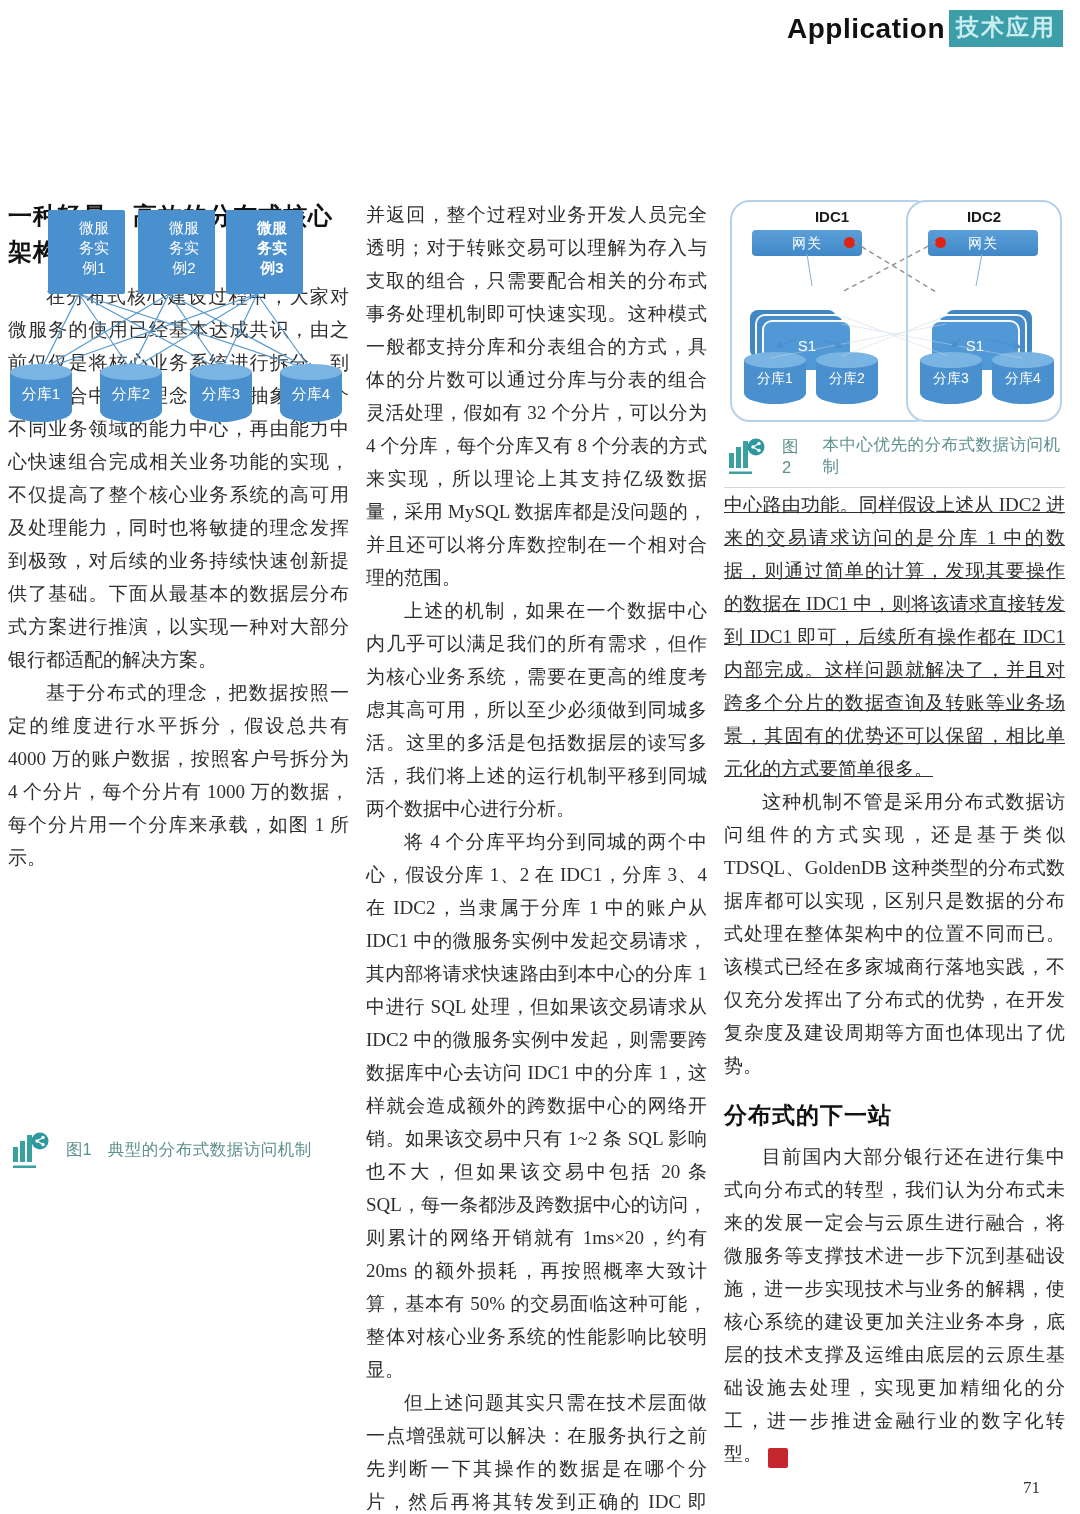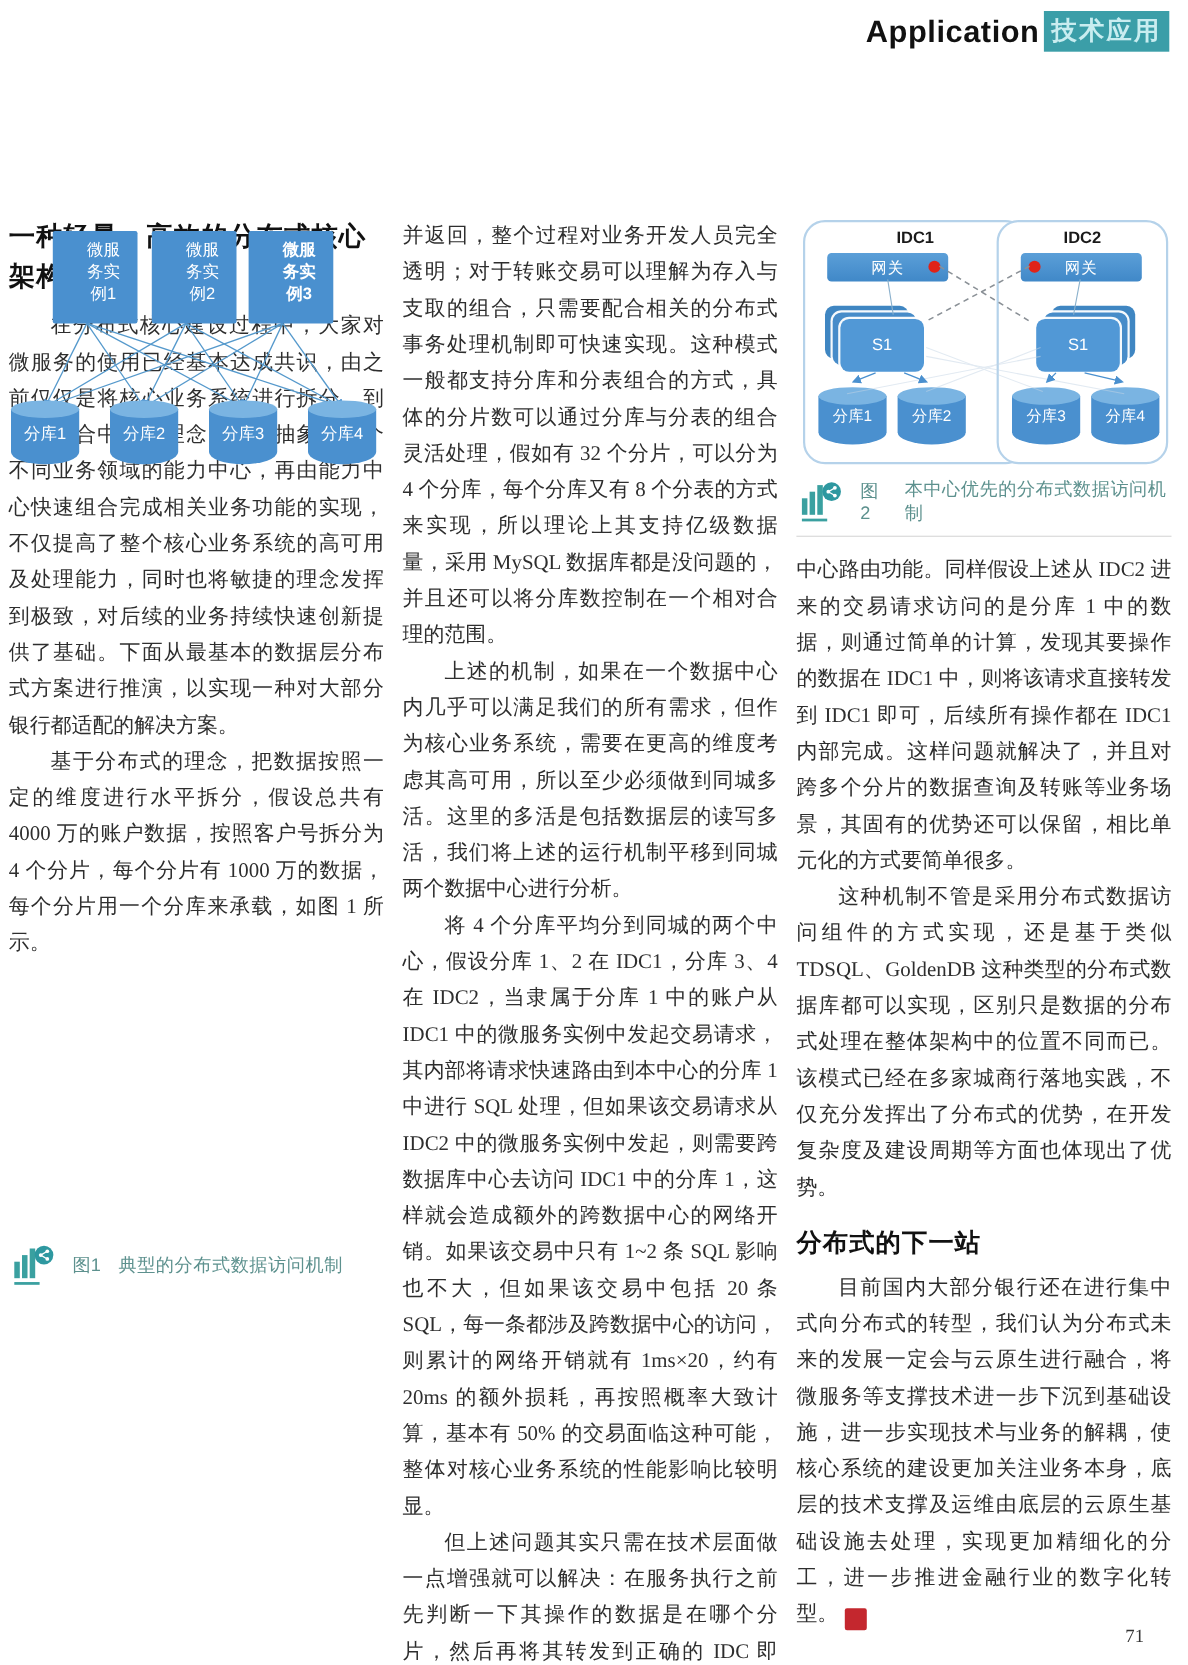--- a/index.html
+++ b/index.html
@@ -51,22 +51,22 @@
   .idc1{left:6px;padding-left:48px;} .idc2{left:182px;}
   .idc-label{position:absolute;top:6px;left:0;width:100%;text-align:center;
              font-family:"Liberation Sans",sans-serif;font-weight:bold;font-size:15px;color:#1a1a1a;}
   .gateway{position:absolute;top:28px;left:20px;width:110px;height:26px;background:linear-gradient(#5b9fd8,#4088c8);
            border-radius:4px;text-align:center;color:#fff;font-family:"Liberation Sans",sans-serif;
            font-size:14px;line-height:26px;letter-spacing:1px;}
   .red-dot{position:absolute;width:11px;height:11px;border-radius:50%;background:#e02318;top:7px;}
   .idc1 .red-dot{right:7px;} .idc2 .red-dot{left:7px;}
   .stack{position:absolute;top:76px;width:100px;height:66px;}
   .idc1 .stack{left:18px;} .idc2 .stack{left:24px;}
-  .card{position:absolute;width:76px;height:48px;background:#4a90cf;border-radius:8px;
-        box-shadow:0 0 0 2px rgba(255,255,255,0.95);}
+  .card{position:absolute;width:86px;height:48px;background:#4a90cf;border-radius:8px;
+        box-shadow:0 0 0 2px rgba(255,255,255,0.95);margin-top:32px;}
   .idc1 .card.c1{left:0;top:0;background:#3f86c2;} .idc1 .card.c2{left:7px;top:6px;background:#478cc9;}
   .idc1 .card.c3{left:14px;top:12px;background:#5198d6;}
   .idc2 .card.c1{right:0;top:0;background:#3f86c2;} .idc2 .card.c2{right:7px;top:6px;background:#478cc9;}
   .idc2 .card.c3{right:14px;top:12px;background:#5198d6;}
   .card-label{display:block;text-align:center;color:#fff;font-family:"Liberation Sans",sans-serif;
               font-size:15px;line-height:48px;}
   .fig2-cyl{top:150px;}
   .idc .cylA{left:12px;} .idc .cylB{left:84px;}
   .fig2-cyl .cyl-body{height:44px;}
   .fig2-cyl .cyl-label{padding-top:10px;font-size:14px;}
@@ -278,21 +278,21 @@
               <circle cx="33" cy="7.5" r="1.7" fill="#fff"></circle>
               <circle cx="33" cy="14.5" r="1.7" fill="#fff"></circle>
             </svg>
           </span>
           <span class="cap-label">图2</span>
           <span class="cap-text">本中心优先的分布式数据访问机制</span>
         </figcaption>
         <div class="cap-rule"></div>
       </figure>
 
-      <p style="margin-top:14px;">中心路由功能。同样假设上述从 IDC2 进来的交易请求访问的是分库 1 中的数据，则通过简单的计算，发现其要操作的数据在 IDC1 中，则将该请求直接转发到 IDC1 即可，后续所有操作都在 IDC1 内部完成。这样问题就解决了，并且对跨多个分片的数据查询及转账等业务场景，其固有的优势还可以保留，相比单元化的方式要简单很多。</p>
+      <p style="text-decoration:underline;">中心路由功能。同样假设上述从 IDC2 进来的交易请求访问的是分库 1 中的数据，则通过简单的计算，发现其要操作的数据在 IDC1 中，则将该请求直接转发到 IDC1 即可，后续所有操作都在 IDC1 内部完成。这样问题就解决了，并且对跨多个分片的数据查询及转账等业务场景，其固有的优势还可以保留，相比单元化的方式要简单很多。</p>
       <p class="indent">这种机制不管是采用分布式数据访问组件的方式实现，还是基于类似 TDSQL、GoldenDB 这种类型的分布式数据库都可以实现，区别只是数据的分布式处理在整体架构中的位置不同而已。该模式已经在多家城商行落地实践，不仅充分发挥出了分布式的优势，在开发复杂度及建设周期等方面也体现出了优势。</p>
       <h2 class="sec-title">分布式的下一站</h2>
       <p class="indent"><span>目前国内大部分银行还在进行集中式向分布式的转型，我们认为分布式未来的发展一定会与云原生进行融合，将微服务等支撑技术进一步下沉到基础设施，进一步实现技术与业务的解耦，使核心系统的建设更加关注业务本身，底层的技术支撑及运维由底层的云原生基础设施去处理，实现更加精细化的分工，进一步推进金融行业的数字化转型。</span><span class="end-mark">金</span></p>
     </section>
 
   </div>
 
   <div class="page-number">71</div>
 </div>
 

